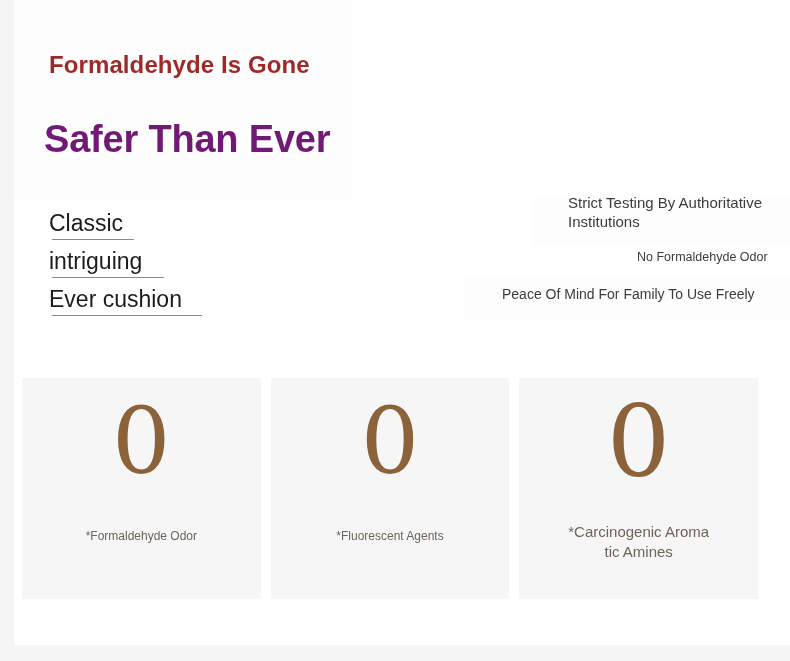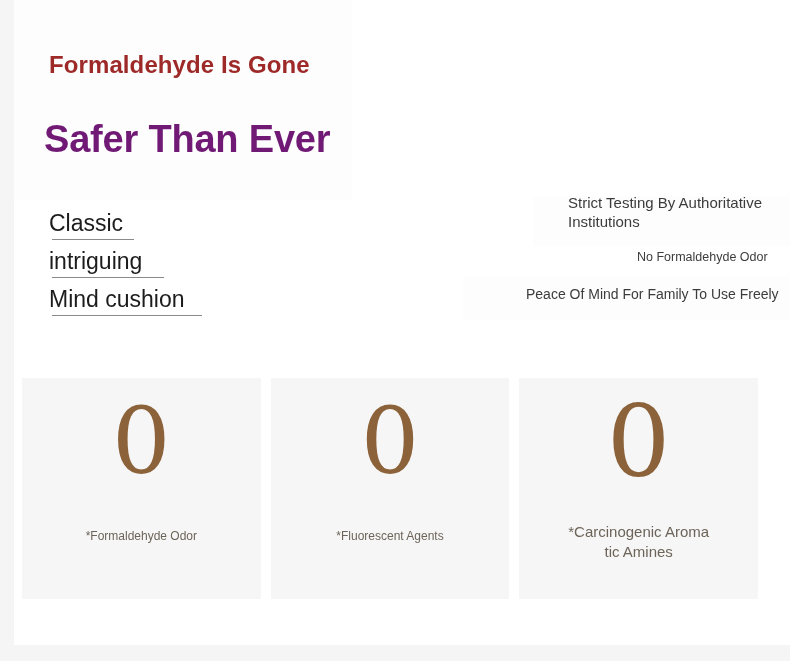--- a/index.html
+++ b/index.html
@@ -127,21 +127,20 @@
     color: #3c3c3c;
     white-space: nowrap;
   }
   .right-tag {
     position: absolute;
     left: 502px;
     top: 286px;
     font-size: 14px;
     color: #3c3c3c;
     white-space: nowrap;
-    margin-left: 24px;
   }
 
   
   .cards {
     position: absolute;
     left: 22px;
     top: 378px;
     width: 736px;
     height: 221px;
     display: flex;
@@ -205,21 +204,21 @@
   <div class="stack">
     <div class="stack-line">
       <span>Classic</span>
       <span class="stack-rule"></span>
     </div>
     <div class="stack-line">
       <span>intriguing</span>
       <span class="stack-rule"></span>
     </div>
     <div class="stack-line">
-      <span>Mind cushion</span>
+      <span>Ever cushion</span>
       <span class="stack-rule"></span>
     </div>
   </div>
 
   <div class="right-block">Strict Testing By Authoritative Institutions</div>
   <div class="right-sub">No Formaldehyde Odor</div>
   <div class="right-tag">Peace Of Mind For Family To Use Freely</div>
 
   <div class="cards">
 

